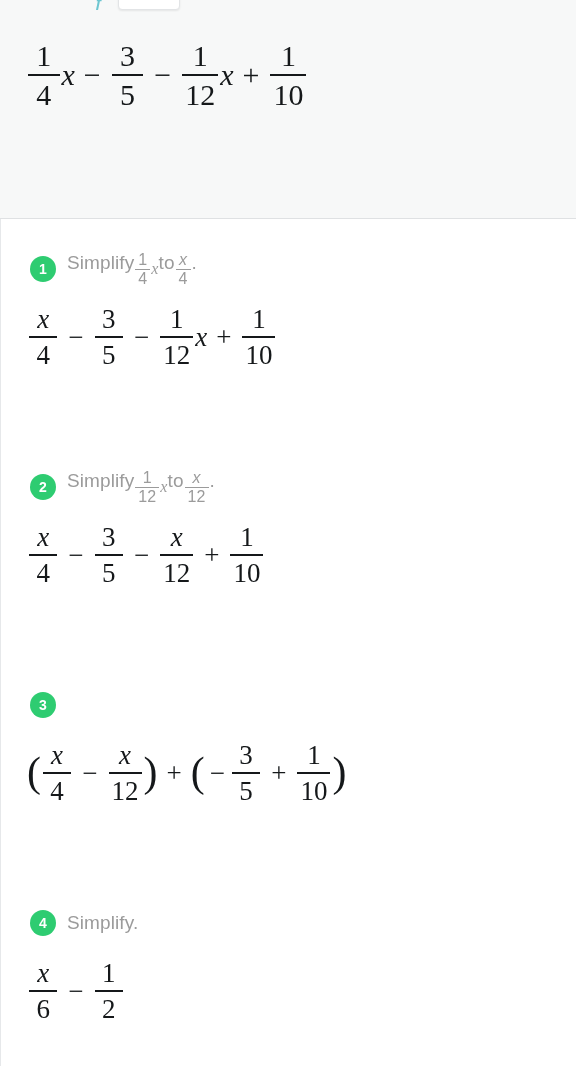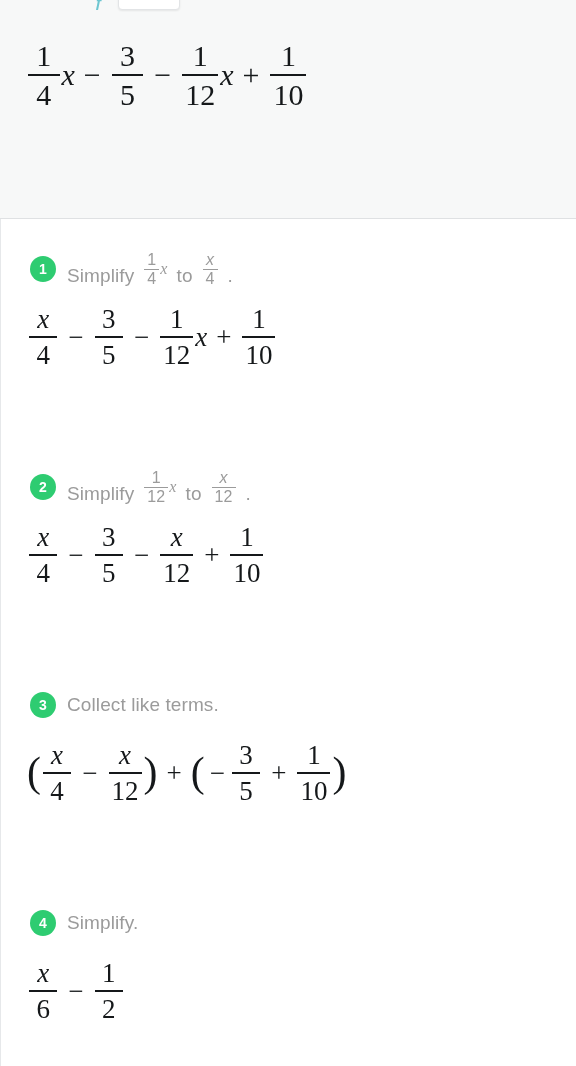--- a/index.html
+++ b/index.html
@@ -59,21 +59,21 @@
   .badge {
     flex:0 0 auto;
     width:26px; height:26px; border-radius:50%;
     background:#2ecc71;
     color:#ffffff; font-size:14px; font-weight:700;
     display:flex; align-items:center; justify-content:center;
     line-height:1;
   }
   .step-label {
     color:#9b9b9b; font-size:19px; letter-spacing:.1px;
-    white-space:nowrap; display:flex; align-items:flex-end; gap:9px;
+    white-space:nowrap; display:flex; align-items:flex-start; 
   }
   .step-label .m { font-family:"Liberation Serif", serif; color:#9b9b9b; }
 
   .step-expr {
     padding-left:26px; margin-top:22px;
     font-family:"Liberation Serif", serif;
     font-size:27px; color:#15181a;
   }
 
   
@@ -251,23 +251,20 @@
           <span class="num">1</span>
           <span class="bar"></span>
           <span class="den">10</span>
         </span>
       </div>
     </div>
 
     <div class="step step-3">
       <div class="step-head">
         <div class="badge">3</div>
-        <div class="step-label">
-          <span>Collect like terms.</span>
-        </div>
       </div>
       <div class="step-expr mrow">
         <span class="paren">(</span>
         <span class="frac">
           <span class="num var">x</span>
           <span class="bar"></span>
           <span class="den">4</span>
         </span>
         <span class="op">−</span>
         <span class="frac">

